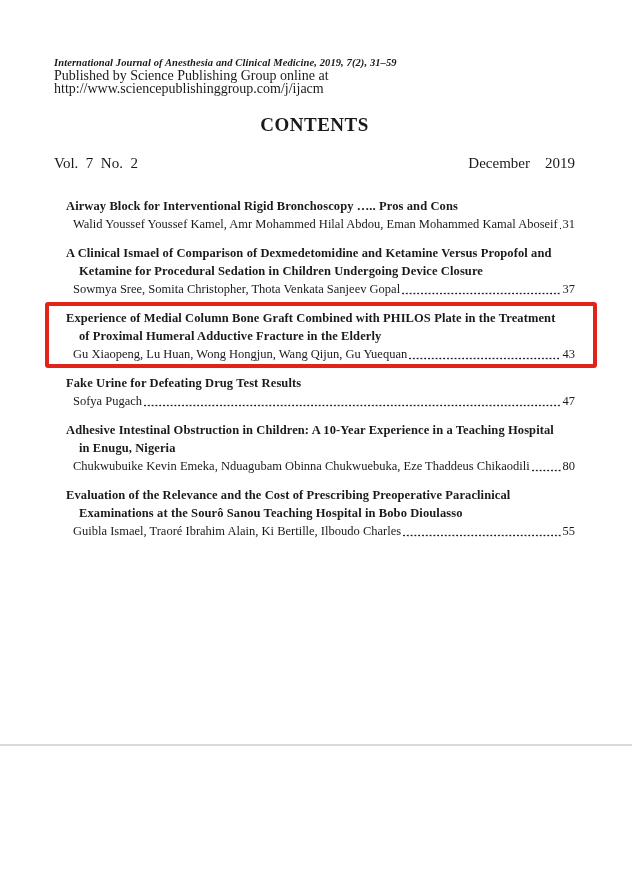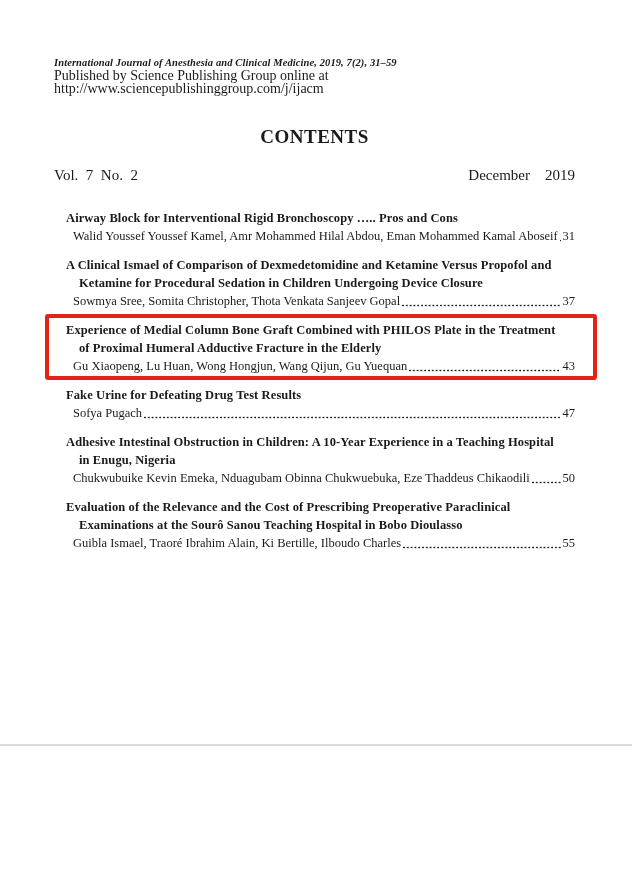--- a/index.html
+++ b/index.html
@@ -24,21 +24,21 @@
     font-style: italic;
     line-height: 13px;
     letter-spacing: 0.1px;
   }
   .publisher-line {
     font-size: 14px;
     line-height: 13px;
   }
   
   .contents-title {
-    margin-top: 30px;
+    margin-top: 18px;
     text-align: center;
     font-size: 19px;
     font-weight: bold;
     letter-spacing: 0.5px;
     line-height: 24px;
   }
   
   .vol-row {
     margin-top: 16px;
     display: flex;
@@ -162,21 +162,21 @@
 
   <article class="entry">
 
     <div class="titles">
           <div class="title-line">Adhesive Intestinal Obstruction in Children: A 10-Year Experience in a Teaching Hospital</div>
           <div class="title-line wrapped">in Enugu, Nigeria</div>
         </div>
     <div class="author-row">
       <span class="authors">Chukwubuike Kevin Emeka, Nduagubam Obinna Chukwuebuka, Eze Thaddeus Chikaodili</span>
       <span class="leader"></span>
-      <span class="page-num">50</span>
+      <span class="page-num">80</span>
     </div>
   </article>
 
   <article class="entry">
 
     <div class="titles">
           <div class="title-line">Evaluation of the Relevance and the Cost of Prescribing Preoperative Paraclinical</div>
           <div class="title-line wrapped">Examinations at the Sourô Sanou Teaching Hospital in Bobo Dioulasso</div>
         </div>
     <div class="author-row">

